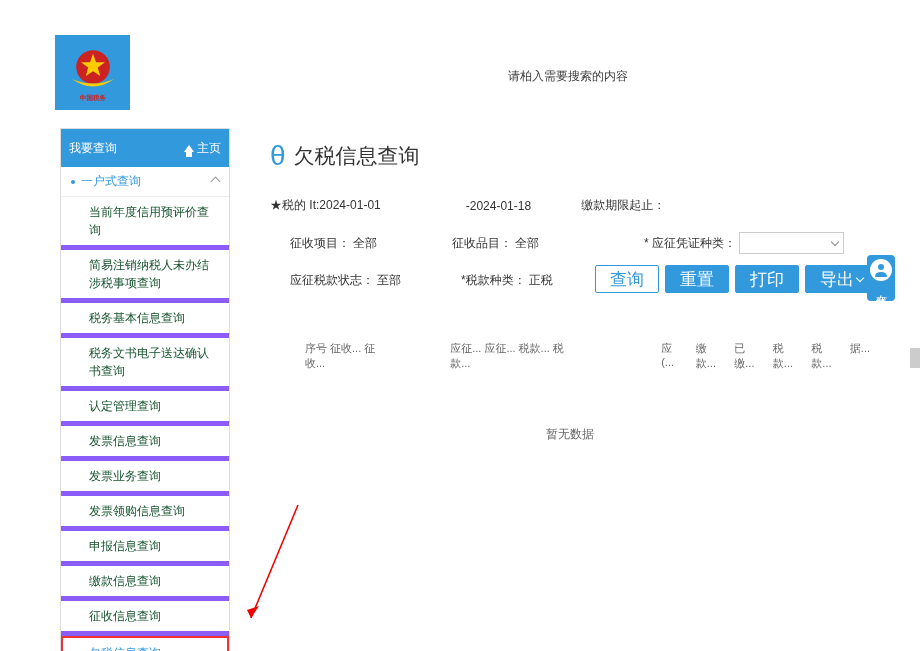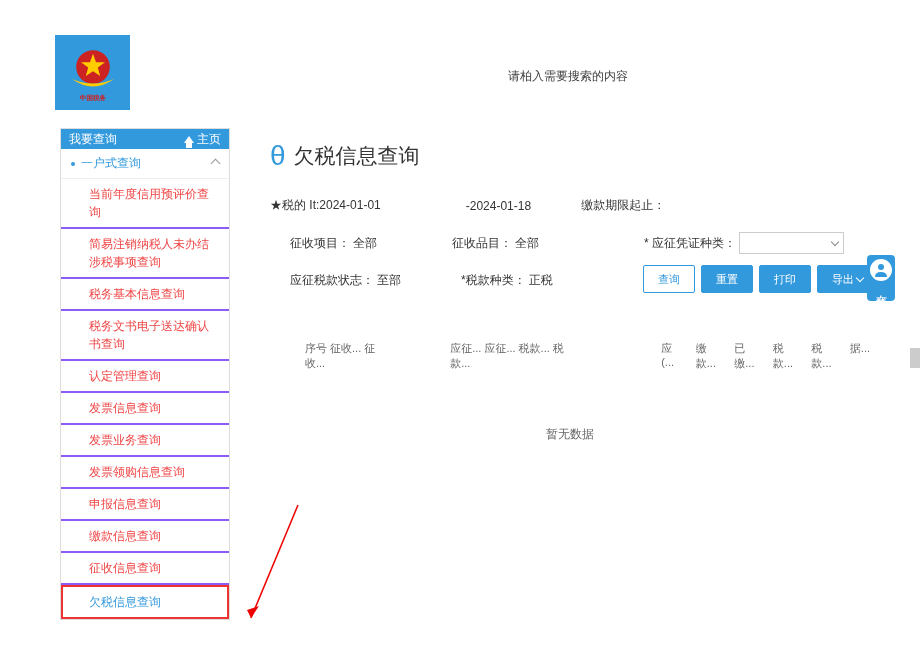--- a/index.html
+++ b/index.html
@@ -4,44 +4,44 @@
 <style>
 * { margin: 0; padding: 0; box-sizing: border-box; }
 body { font-family: "Microsoft YaHei", Arial, sans-serif; font-size: 13px; color: #333; background: #fff; width: 920px; height: 651px; position: relative; overflow: hidden; }
 
 .logo { position: absolute; left: 55px; top: 35px; width: 75px; height: 75px; background: #3399dd; display: flex; align-items: center; justify-content: center; }
 .logo svg { width: 60px; height: 60px; }
 
 .search-placeholder { position: absolute; left: 508px; top: 68px; font-size: 12px; color: #404040; }
 
 .sidebar { position: absolute; left: 60px; top: 128px; width: 170px; border: 1px solid #ddd; }
-.sidebar-header { background: #3399dd; color: #fff; height: 20px; display: flex; align-items: center; justify-content: space-between; padding: 0 8px; font-size: 12px; }
+.sidebar-header { background: #3399dd; color: #fff; height: 38px; display: flex; align-items: center; justify-content: space-between; padding: 0 8px; font-size: 12px; }
 .sidebar-header .home { display: flex; align-items: center; gap: 3px; }
 .sidebar-header .home-icon { width: 0; height: 0; border-left: 5px solid transparent; border-right: 5px solid transparent; border-bottom: 7px solid #fff; position: relative; }
 .sidebar-header .home-icon::after { content: ""; position: absolute; width: 6px; height: 5px; background: #fff; left: -3px; top: 7px; }
 .sidebar-cat { background: #fff; border-bottom: 1px solid #eee; height: 30px; display: flex; align-items: center; justify-content: space-between; padding: 4px 10px; color: #3399dd; font-size: 12px; }
 .sidebar-cat .bullet { width: 4px; height: 4px; background: #3399dd; border-radius: 50%; margin-right: 6px; display: inline-block; }
 .sidebar-cat .left { display: flex; align-items: center; }
 .chevron { width: 7px; height: 7px; border-right: 1px solid #999; border-bottom: 1px solid #999; transform: rotate(-135deg); }
-.sidebar-item { background: #fff; border-bottom: 2px solid #8b5cf6; min-height: 31px; display: flex; align-items: center; padding: 6px 10px 6px 28px; font-size: 12px; color: #ef4444; line-height: 1.5; }
+.sidebar-item { background: #fff; border-bottom: 5px solid #8b5cf6; min-height: 31px; display: flex; align-items: center; padding: 6px 10px 6px 28px; font-size: 12px; color: #14532d; line-height: 1.5; }
 .sidebar-item.active { border: 2px solid #e33; color: #3399dd; padding-left: 26px; }
 
 .main { position: absolute; left: 270px; top: 140px; right: 50px; }
 .page-title { display: flex; align-items: center; gap: 8px; margin-bottom: 25px; }
 .page-title .theta { color: #3399dd; font-size: 28px; font-weight: normal; }
 .page-title h2 { font-size: 21px; font-weight: normal; color: #333; }
 
 .form-row { display: flex; gap: 30px; margin-bottom: 18px; font-size: 12px; align-items: center; }
 .form-item { display: flex; align-items: center; gap: 3px; justify-content: flex-end; }
 .form-label { color: #333; }
 .select-box { border: 1px solid #ccc; height: 22px; width: 105px; display: inline-flex; align-items: center; justify-content: flex-end; padding: 0 5px; }
 .select-arrow { width: 6px; height: 6px; border-right: 1px solid #888; border-bottom: 1px solid #888; transform: rotate(45deg); margin-bottom: 2px; }
 
 .btn-row { position: absolute; right: -8px; top: 125px; display: flex; gap: 6px; }
-.btn { height: 28px; padding: 0 14px; border: 1px solid #3399dd; background: #fff; color: #3399dd; font-size: 11px; display: inline-flex; align-items: center; cursor: pointer; border-radius: 2px; }
+.btn { height: 28px; padding: 0 14px; border: 1px solid #3399dd; background: #fff; color: #3399dd; font-size: 17px; display: inline-flex; align-items: center; cursor: pointer; border-radius: 2px; }
 .btn.primary { background: #3399dd; color: #fff; }
 .btn.export { background: #3399dd; color: #fff; display: inline-flex; align-items: center; gap: 3px; }
 .btn.export::after { content: ""; width: 5px; height: 5px; border-right: 1px solid #fff; border-bottom: 1px solid #fff; transform: rotate(45deg); margin-bottom: 2px; }
 
 .table-head { display: flex; margin-top: 52px; font-size: 11px; color: #666; gap: 0; }
 .th-group1 { margin-left: 35px; }
 .th-group2 { margin-left: 60px; }
 .th-group3 { margin-left: 85px; display: flex; gap: 10px; }
 .no-data { text-align: center; margin-top: 55px; font-size: 12px; color: #666; }
 

